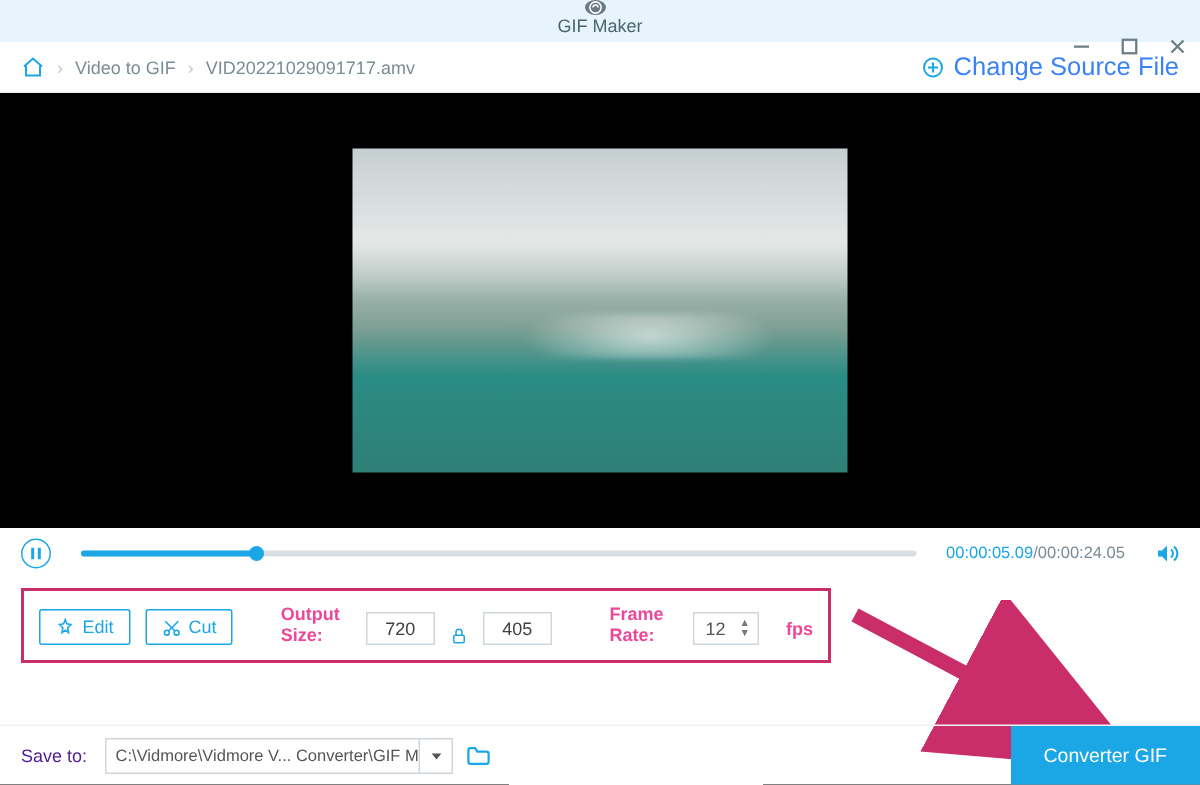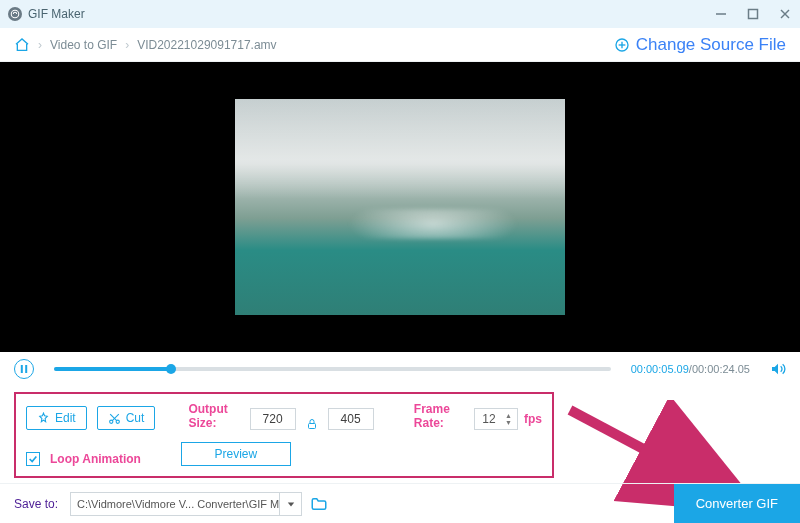--- a/index.html
+++ b/index.html
@@ -1,18 +1,18 @@
 <!DOCTYPE html>
 <html><head>
 <meta charset="utf-8">
 <style>
   * { box-sizing: border-box; margin: 0; padding: 0; font-family: -apple-system, BlinkMacSystemFont, "Segoe UI", Arial, sans-serif; }
   body { width: 800px; height: 523px; background: #fff; position: relative; overflow: hidden; font-size: 12px; color: #555; }
 
-  .titlebar { height: 28px; background: #e8f4fb; display: flex; align-items: center; padding: 0 8px; }
+  .titlebar { height: 28px; background: #e8f4fb; display: flex; align-items: center; padding: 0 8px; flex-direction: column; }
   .titlebar .app-icon { width: 14px; height: 14px; border-radius: 50%; background: #6a7a85; display: inline-flex; align-items: center; justify-content: center; margin-right: 6px; }
   .titlebar .app-icon svg { width: 10px; height: 10px; }
   .titlebar .title { color: #4a6470; font-size: 12px; }
   .titlebar .win-controls { margin-left: auto; display: flex; gap: 18px; align-items: center; color: #6b7d87; }
   .titlebar .win-controls span { cursor: pointer; display: inline-flex; align-items: center; justify-content: center; width: 14px; height: 14px; }
 
   .breadcrumb { height: 34px; display: flex; align-items: center; padding: 0 14px; border-bottom: 1px solid #eef2f4; }
   .breadcrumb .home-ico { color: #1ba6e6; display: inline-flex; }
   .breadcrumb .crumb { color: #7c8c95; font-size: 12px; }
   .breadcrumb .sep { color: #bfc9cf; margin: 0 8px; }
@@ -34,21 +34,21 @@
   .vol { color:#1ba6e6; cursor:pointer; display:inline-flex; }
 
   .settings-panel { margin: 6px 14px 0 14px; border: 2px solid #c92d6a; padding: 8px 10px 10px 10px; width: 540px; }
   .settings-row { display:flex; align-items:flex-end; gap: 10px; }
   .settings-row + .settings-row { margin-top: 12px; }
   .small-btn { border:1px solid #1ba6e6; color:#1ba6e6; background:#fff; height:24px; padding: 0 10px; display:inline-flex; align-items:center; gap:5px; font-size:12px; cursor:pointer; border-radius:2px; }
   .small-btn svg { width:13px; height:13px; }
   .label { color:#ec4899; font-size:12px;font-weight:bold; }
   .num-input { width:46px; height:22px; border:1px solid #d0d7dc; text-align:center; font-size:12px; color:#404040; }
   .lock-ico { color:#1ba6e6; display:inline-flex; }
-  .rate-wrap { display:inline-flex; align-items:center; gap:6px; }
+  .rate-wrap { display:inline-flex; align-items:center; gap:18px; }
   .spinner { width:44px; height:22px; border:1px solid #d0d7dc; display:inline-flex; align-items:center; position:relative; }
   .spinner input { border:none; width:28px; text-align:center; font-size:12px; color:#555; outline:none; }
   .spinner .arrows { position:absolute; right:2px; top:1px; bottom:1px; width:10px; display:flex; flex-direction:column; justify-content:center; color:#777; }
   .spinner .arrows span { font-size:7px; line-height:7px; cursor:pointer; }
   .checkbox { width:14px; height:14px; border:1.5px solid #1ba6e6; display:inline-flex; align-items:center; justify-content:center; color:#1ba6e6; cursor:pointer; }
   .preview-btn { border:1px solid #1ba6e6; color:#1ba6e6; background:#fff; height:24px; width:110px; display:inline-flex; align-items:center; justify-content:center; font-size:12px; cursor:pointer; margin-left:30px; }
 
   .arrow-overlay { position:absolute; left:560px; top:400px; pointer-events:none; }
 
   .footer { position:absolute; left:0; right:0; bottom:0; height:40px; border-top:1px solid #eef2f4; display:flex; align-items:center; padding:0 0 0 14px; }
@@ -171,31 +171,20 @@
       <div class="spinner">
         <input value="12" style="">
         <div class="arrows">
             <span>▲</span>
             <span>▼</span>
           </div>
       </div>
       <span class="label">fps</span>
     </div>
   </div>
-  <div class="settings-row">
-    <span class="checkbox">
-      <svg width="10" height="10" viewBox="0 0 12 12">
-          <polyline points="2,6 5,9 10,3" fill="none" stroke="#1ba6e6" stroke-width="2"></polyline>
-        </svg>
-    </span>
-    <span class="label">Loop Animation</span>
-    <button class="preview-btn">
-      <span>Preview</span>
-    </button>
-  </div>
 </div>
 
 <svg class="arrow-overlay" width="210" height="120" viewBox="0 0 210 120">
   <defs>
     <marker id="ah" markerWidth="14" markerHeight="14" refX="10" refY="6" orient="auto">
       <polygon points="0,0 14,6 0,12" fill="#c92d6a"></polygon>
     </marker>
   </defs>
   <line x1="10" y1="10" x2="170" y2="95" stroke="#c92d6a" stroke-width="10" marker-end="url(#ah)"></line>
 </svg>

